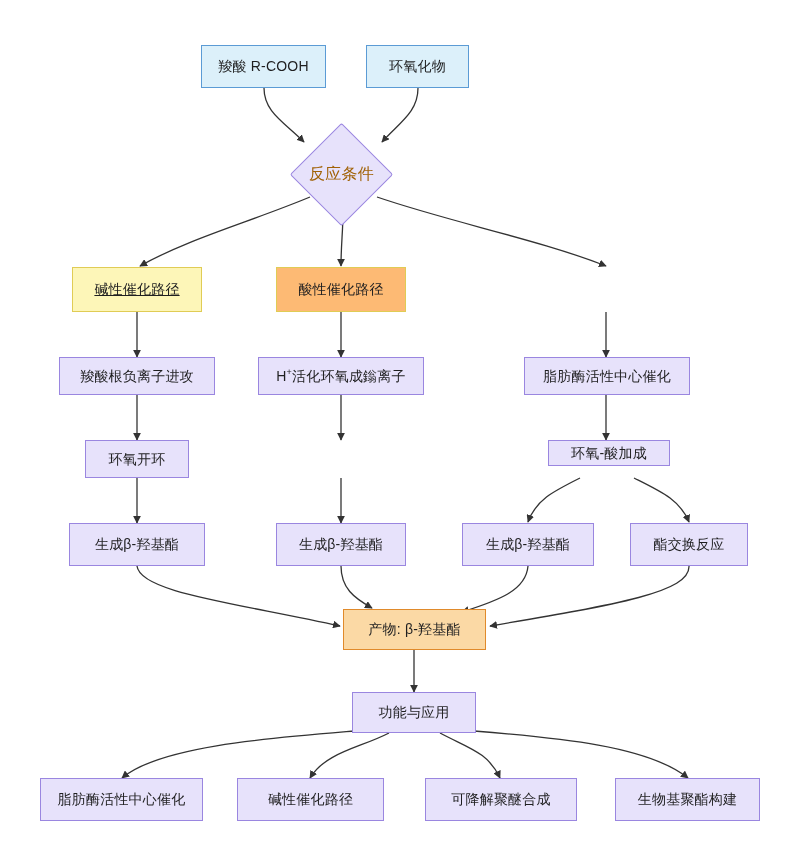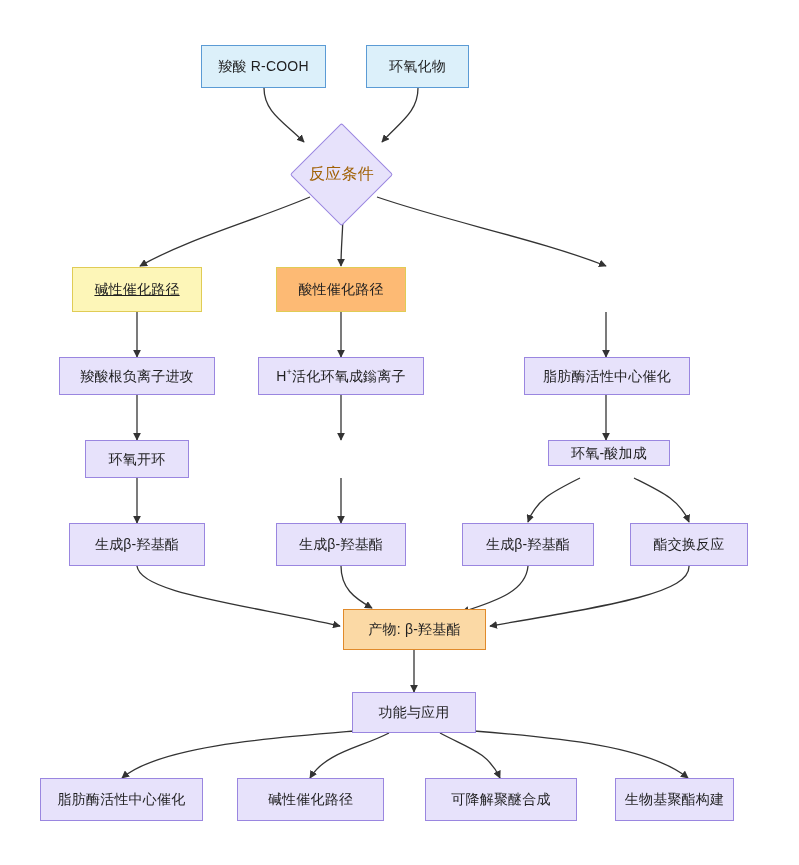--- a/index.html
+++ b/index.html
@@ -209,17 +209,17 @@
   </div>
 
   <div class="node n-process" style="left:237px; top:778px; width:147px; height:43px;">
     <span class="node-label">碱性催化路径</span>
   </div>
 
   <div class="node n-process" style="left:425px; top:778px; width:152px; height:43px;">
     <span class="node-label">可降解聚醚合成</span>
   </div>
 
-  <div class="node n-process" style="left:615px; top:778px; width:119px; height:43px;">
+  <div class="node n-process" style="left:615px; top:778px; width:145px; height:43px;">
     <span class="node-label">生物基聚酯构建</span>
   </div>
 
 </div>
 
 </body></html>

